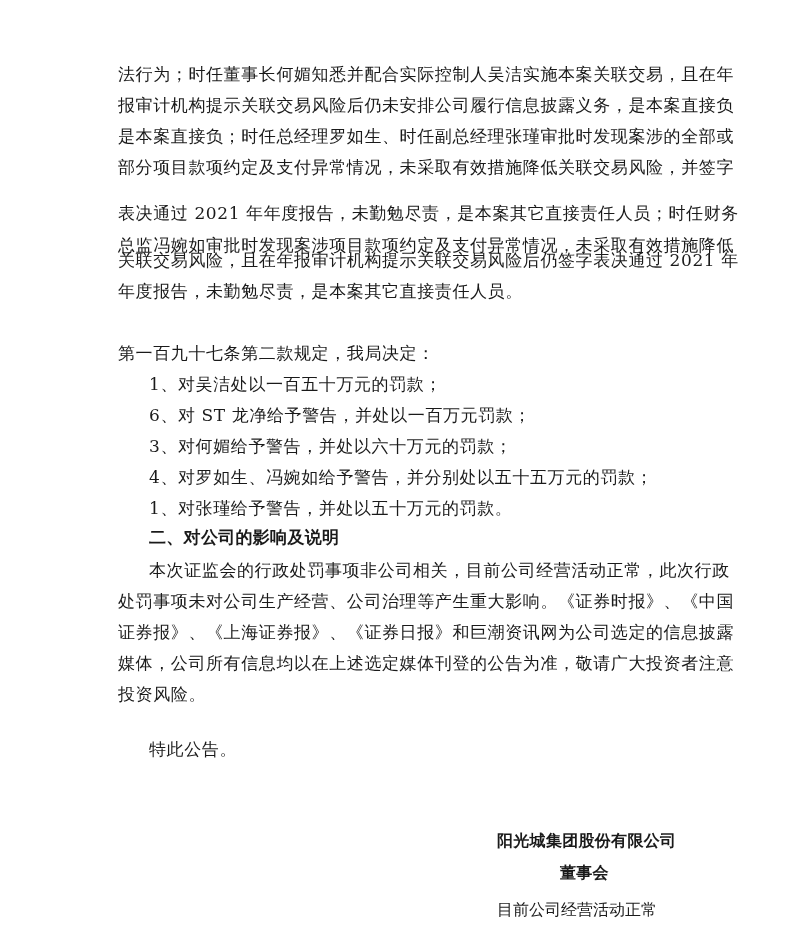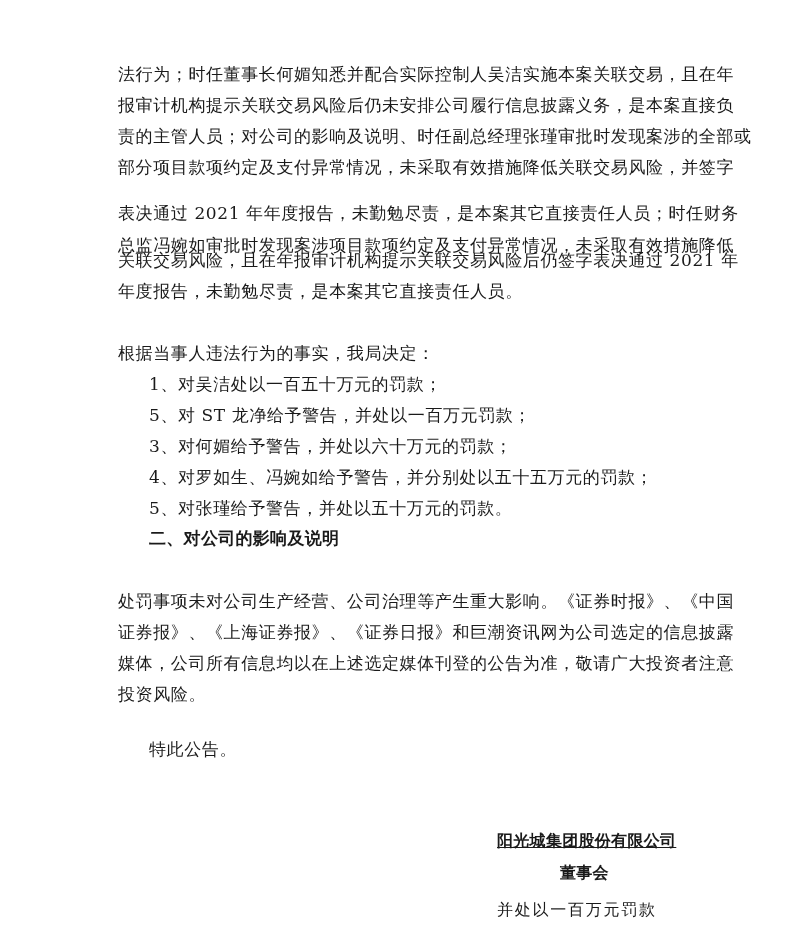--- a/index.html
+++ b/index.html
@@ -9,53 +9,54 @@
     color: #1a1a1a;
   }
   .page { position: absolute; left: 0; top: 0; width: 790px; height: 941px; }
   .line {
     position: absolute; left: 118px; width: 553px;
     font-size: 17px; line-height: 22px; white-space: nowrap;
     letter-spacing: 0.6px;
   }
   .line.just { text-align: justify; text-align-last: justify; }
   .indent { left: 149px; width: 522px; }
-  .bold { font-family: Liberation Sans, sans-serif; font-weight: bold; letter-spacing: 0.3px; }
+  .bold { font-family: Liberation Mono, monospace; font-weight: bold; letter-spacing: 0.3px; }
   .sig { position: absolute; font-size: 16px; line-height: 22px; white-space: nowrap;
          font-family: "DejaVu Sans", "Liberation Sans", sans-serif; }
   .sig.bold { font-weight: bold; }
 </style>
 </head>
 <body>
 
 <div class="page">
 
   <div class="line just" style="top:63px">法行为；时任董事长何媚知悉并配合实际控制人吴洁实施本案关联交易，且在年</div>
   <div class="line just" style="top:94px">报审计机构提示关联交易风险后仍未安排公司履行信息披露义务，是本案直接负</div>
-  <div class="line just" style="top:125px">责的主管人员；对公司的影响及说明、时任副总经理张瑾审批时发现案涉的全部或</div>
+  <div class="line just" style="top:125px">是本案直接负；时任总经理罗如生、时任副总经理张瑾审批时发现案涉的全部或</div>
   <div class="line just" style="top:156px">部分项目款项约定及支付异常情况，未采取有效措施降低关联交易风险，并签字</div>
   <div class="line just" style="top:202px">表决通过 2021 年年度报告，未勤勉尽责，是本案其它直接责任人员；时任财务</div>
   <div class="line just" style="top:234px">总监冯婉如审批时发现案涉项目款项约定及支付异常情况，未采取有效措施降低</div>
   <div class="line just" style="top:249px">关联交易风险，且在年报审计机构提示关联交易风险后仍签字表决通过 2021 年</div>
   <div class="line" style="top:280px">年度报告，未勤勉尽责，是本案其它直接责任人员。</div>
 
-  <div class="line" style="top:342px">根据当事人违法行为的事实，我局决定：</div>
+  <div class="line" style="top:342px">第一百九十七条第二款规定，我局决定：</div>
 
   <div class="line indent" style="top:373px">1、对吴洁处以一百五十万元的罚款；</div>
-  <div class="line indent" style="top:404px">5、对 ST 龙净给予警告，并处以一百万元罚款；</div>
+  <div class="line indent" style="top:404px">6、对 ST 龙净给予警告，并处以一百万元罚款；</div>
   <div class="line indent" style="top:435px">3、对何媚给予警告，并处以六十万元的罚款；</div>
   <div class="line indent" style="top:466px">4、对罗如生、冯婉如给予警告，并分别处以五十五万元的罚款；</div>
-  <div class="line indent" style="top:497px">5、对张瑾给予警告，并处以五十万元的罚款。</div>
+  <div class="line indent" style="top:497px">1、对张瑾给予警告，并处以五十万元的罚款。</div>
 
   <div class="line indent bold" style="top:528px">二、对公司的影响及说明</div>
 
+  <div class="line just indent" style="top:559px">本次证监会的行政处罚事项非公司相关，目前公司经营活动正常，此次行政</div>
   <div class="line just" style="top:590px">处罚事项未对公司生产经营、公司治理等产生重大影响。《证券时报》、《中国</div>
   <div class="line just" style="top:652px">媒体，公司所有信息均以在上述选定媒体刊登的公告为准，敬请广大投资者注意</div>
   <div class="line just" style="top:621px">证券报》、《上海证券报》、《证券日报》和巨潮资讯网为公司选定的信息披露</div>
   <div class="line" style="top:683px">投资风险。</div>
 
   <div class="line indent" style="top:738px">特此公告。</div>
 
-  <div class="sig bold" style="left:497px; top:830px; width:174px; text-align:justify; text-align-last:justify;text-decoration:underline;">阳光城集团股份有限公司</div>
+  <div class="sig bold" style="left:497px; top:830px; width:174px; text-align:justify; text-align-last:justify;">阳光城集团股份有限公司</div>
   <div class="sig bold" style="left:560px; top:862px;">董事会</div>
-  <div class="sig" style="left:497px; top:899px; width:158px; text-align:justify; text-align-last:justify;">并处以一百万元罚款</div>
+  <div class="sig" style="left:497px; top:899px; width:158px; text-align:justify; text-align-last:justify;">目前公司经营活动正常</div>
 
 </div>
 
 </body></html>

